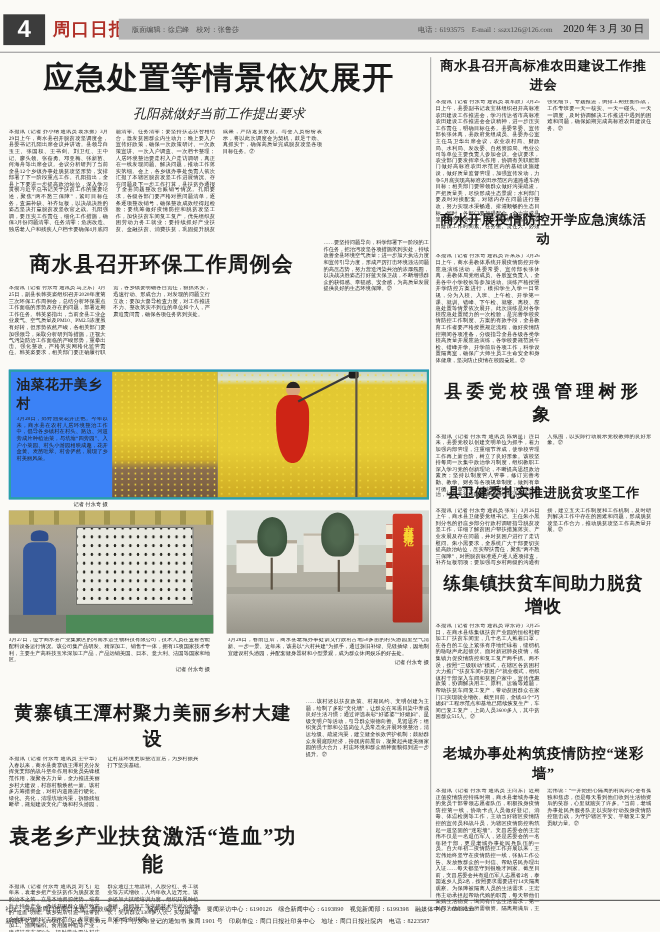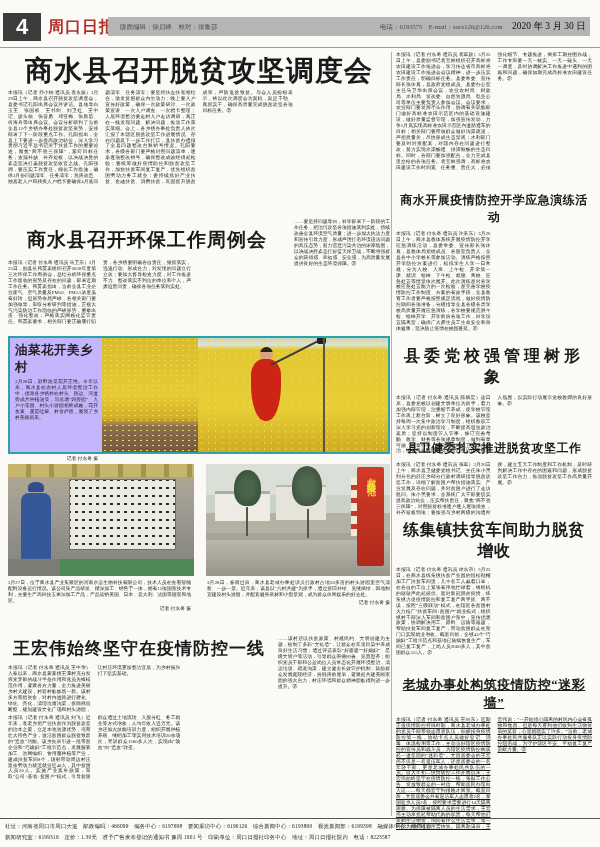--- a/index.html
+++ b/index.html
@@ -30,21 +30,21 @@
   .main-article h1{margin:0;font-size:28px;font-weight:bold;text-align:center;letter-spacing:1px;}
   .main-article .sub{margin:5px 0 6px;font-size:12px;font-style:italic;text-align:center;color:#222;}
   .main-article .body{height:98px;}
   .weekly{position:absolute;left:8px;top:216px;width:382px;height:116px;display:flex;gap:8px;justify-content:flex-end;}
   .wk-main{width:278px;}
   .wk-main h2{margin:0;padding:11px 0 7px;font-size:19px;font-weight:bold;text-align:center;letter-spacing:1px;}
   .wk-body{height:70px;}
   .wk-side{width:96px;height:112px;padding-top:3px;}
   
   .feature{position:absolute;left:8px;top:336px;width:378px;height:114px;border:2px solid #2ba2a5;
-           background:#c4b5fd;display:flex;}
+           background:#3b82f6;display:flex;}
   .ft-text{width:92px;padding:4px 4px 2px 5px;box-sizing:border-box;}
   .ft-text h3{margin:0 0 3px;font-size:12.5px;font-weight:bold;letter-spacing:0.5px;color:#222;}
   .ft-cap{height:74px;}
   .ft-by{font-size:4.8px;text-align:right;margin-top:2px;}
   .photo1{width:96px;position:relative;
       background-image:radial-gradient(circle,#f2da3e 0 0.8px,transparent 1px),
       linear-gradient(180deg,#d8bc2e 0,#e6ca35 50%,#d2b02a 70%,#8a6d4e 78%,#75593f 100%);
       background-size:6px 5px,100% 100%;}
   .photo2{flex:1;position:relative;overflow:hidden;
       background-image:radial-gradient(circle,#f0d63c 0 0.8px,transparent 1px),
@@ -105,21 +105,21 @@
   .bs-side{width:112px;height:178px;padding-top:2px;}
   
   .rart{position:absolute;left:396px;width:196px;}
   .rart h3{margin:0;font-size:12px;font-weight:bold;text-align:center;letter-spacing:0.5px;padding-bottom:5px;}
   .r1{top:52px;}  .r1 .rb{height:120px;}
   .r2{top:192px;} .r2 .rb{height:122px;}
   .r3{top:346px;} .r3 h3{font-size:16px;letter-spacing:4px;padding-bottom:7px;}
   .r3 .rb{height:66px;}
   .r4{top:440px;} .r4 h3{font-size:12px;} .r4 .rb{height:56px;}
   .r5{top:520px;} .r5 h3{font-size:16px;} .r5 .rb{height:128px;}
-  .r6{top:676px;text-decoration:underline;} .r6 h3{font-size:13px;} .r6 .rb{height:118px;}
+  .r6{top:676px;} .r6 h3{font-size:13px;} .r6 .rb{height:118px;}
   
   .footer-rule{position:absolute;left:0;top:818px;width:600px;border-top:1px solid #555;}
   .footline{position:absolute;left:5px;width:590px;font-size:5.4px;color:#222;letter-spacing:0.2px;}
   .fl1{top:823px;} .fl2{top:834px;}
 </style>
 </head>
 <body>
 
 <div class="page">
 
@@ -127,21 +127,22 @@
   <div class="logo">周口日报</div>
   <div class="graybar">
     <span class="edline">版面编辑：徐启峰　校对：张鲁莎</span>
     <span class="contact">电话：6193575　E-mail：sszx126@126.com</span>
     <span class="hdate">2020 年 3 月 30 日</span>
   </div>
   <div class="header-rule"></div>
   <div class="vdivider"></div>
 
   <div class="main-article">
-    <h1>商水县召开脱贫攻坚调度会</h1>
+    <h1>应急处置等情景依次展开</h1>
+    <div class="sub">孔阳就做好当前工作提出要求</div>
     <div class="body tiny cols4">本报讯（记者 乔小纳 通讯员 袁永振）3月29日上午，商水县召开脱贫攻坚调度会，县委书记孔阳出席会议并讲话。县领导白玉王、张国权、王书剑、刘卫红、王中记、廖头领、张奋勇、邓亚梅、张新苗、何海舟等出席会议。会议分析研判了当前全县12个乡镇办事处脱贫攻坚形势，安排部署了下一阶段重点工作。孔阳指出，全县上下要进一步提高政治站位，深入学习贯彻习近平总书记关于扶贫工作的重要论述，聚焦“两不愁三保障”，紧盯目标任务，查漏补缺、补齐短板，以决战决胜的姿态坚决打赢脱贫攻坚收官之战。孔阳强调，要压实工作责任，细化工作措施，确保3月份问题清零、任务清零；危房改造、独居老人户和残疾人户档卡要确保4月底问题清零、任务清零；要坚持扶志扶智相结合，激发贫困群众内生动力；晚上要入户宣传好政策，确保一次政策研讨、一次政策宣讲、一次入户调查、一次档卡整理；人居环境整治要走村入户走访调研，真正在一线发现问题、解决问题，推动工作落实落细。会上，各乡镇办事处负责人依次汇报了本辖区脱贫攻坚工作进展情况、存在问题及下一步工作打算，县扶贫办通报了全县问题整改台账销号情况。孔阳要求，各级各部门要严格对照问题清单，逐条逐项整改销号，确保整改成效经得起检验；要统筹做好疫情防控和脱贫攻坚工作，加快扶贫车间复工复产，优先组织贫困劳动力务工就业；要持续抓好产业扶贫、金融扶贫、消费扶贫，巩固提升脱贫成果，严防返贫致贫。与会人员纷纷表示，将以此次调度会为契机，鼓足干劲、真抓实干，确保高质量完成脱贫攻坚各项目标任务。②</div>
   </div>
 
   <div class="weekly">
     <div class="wk-main">
       <h2>商水县召开环保工作周例会</h2>
       <div class="wk-body tiny cols3">本报讯（记者 付永奇 通讯员 马卫东）3月25日，副县长韩英姿组织召开2020年度第三次环保工作周例会，总结分析环保重点工作面临的形势及存在的问题，部署近期工作任务。韩英姿指出，当前全县工业企业废气、空气质量及PM10、PM2.5浓度虽有好转，但形势依然严峻，各相关部门要加强领导，采取分析研判等措施，正视大气污染防治工作面临的严峻形势，重拳出击、强化整改，严格落实网格化监管责任。韩英姿要求，相关部门要正确履行职责，各乡镇要明确各自责任，狠抓落实，迅速行动、形成合力，对发现的问题立行立改；要加大督导检查力度，对工作推进不力、整改落实不到位的单位和个人，严肃追责问责，确保各项任务落到实处。</div>
     </div>
     <div class="wk-side tiny">……要坚持问题导向，科学部署下一阶段的工作任务，把治污攻坚各项措施落到实处，持续改善全县环境空气质量；进一步加大执法力度和宣传引导力度，形成严厉打击环境违法问题的高压态势，努力营造污染共治的浓厚氛围，以决战决胜姿态打好蓝天保卫战，不断增强群众的获得感、幸福感、安全感，为高质量发展提供良好的生态环境保障。②</div>
   </div>
@@ -195,28 +196,30 @@
       <div class="ft-by">记者 付永奇 摄</div>
     </div>
     <div class="cap">
       <div class="tiny">3月28日，春雨过后，商水县老城办事处训义行政村占地50多亩的村头游园里空气清新、一步一景。近年来，该县以“六村共建”为抓手，通过拆旧补绿、见缝插绿，因地制宜建设村头游园，并配套健身器材和小型景观，成为群众休闲娱乐的好去处。</div>
       <div class="ft-by">记者 付永奇 摄</div>
     </div>
   </div>
 
   <div class="bottom-sec">
     <div class="bs-main">
-      <h2>王宏伟始终坚守在疫情防控一线</h2>
+      <h2>黄寨镇王潭村聚力美丽乡村大建设</h2>
       <div class="hz-body tiny cols3">本报讯（记者 付永奇 通讯员 王中华）入春以来，商水县黄寨镇王潭村充分发挥党支部的战斗堡垒作用和党员先锋模范作用，凝聚各方力量，全力推进美丽乡村大建设，村容村貌焕然一新。该村多方筹措资金，对村内道路进行硬化、绿化、亮化，清理坑塘沟渠，拆除残垣断壁，规划建设文化广场和村头游园，让村庄环境更加整洁宜居，为乡村振兴打下坚实基础。</div>
+      <h2 class="yl-title">袁老乡产业扶贫激活“造血”功能</h2>
       <div class="yl-body tiny cols3">本报讯（记者 付永奇 通讯员 刘飞）近年来，袁老乡把产业扶贫作为脱贫攻坚的治本之策，立足本地资源优势，培育壮大特色产业，激活贫困群众脱贫致富的“造血”功能。该乡先后引进一批带贫企业和“巧媳妇”工程示范点，发展服装加工、渔网编织、食用菌种植等产业，建成扶贫车间8个，辐射带动周边村庄富余劳动力就近就业近40人，其中贫困人员20人。实施产业奖补政策，采取“公司+基地+贫困户”模式，引导贫困群众通过土地流转、入股分红、务工就业等方式增收，人均年收入近万元。该乡还加大技能培训力度，组织开展种植养殖、缝纫加工等实用技术培训20余场次，受训群众1300多人次，实现由“输血”向“造血”转变。</div>
     </div>
     <div class="bs-side tiny">……该村还以扶贫政策、村规民约、文明创建为主题，绘制了多彩“文化墙”，让群众在耳濡目染中养成良好生活习惯；通过评选表彰“好婆婆”“好媳妇”、星级文明户等活动，引导群众崇德向善、见贤思齐；组织党员干部和公益岗位人员常态化开展环境整治，清运垃圾、疏浚沟渠，建立健全长效管护机制；鼓励群众发展庭院经济，扮靓房前屋后，凝聚起共建美丽家园的强大合力，村庄环境和群众精神面貌得到进一步提升。②</div>
   </div>
 
   <div class="rart r1">
+    <h3>商水县召开高标准农田建设工作推进会</h3>
     <div class="rb tiny cols2">本报讯（记者 付永奇 通讯员 袁军政）3月25日上午，县委副书记袁宝林组织召开高标准农田建设工作推进会，学习传达省市高标准农田建设工作推进会会议精神，进一步压实工作责任，明确目标任务。县委常委、宣传部长张休真，县政府党组成员、县委办公室主任马卫华出席会议，农业农村局、财政局、水利局、发改委、自然资源局、电业公司等单位主要负责人参加会议。会议要求，农业部门要发挥牵头作用，协调有关职能部门做好高标准农田示范区内的基础设施建设，做好质量监督管理，加强宣传发动，力争5月底实现高标准农田示范区内道路通车的目标；相关部门要带领群众做好沟渠疏浚，严把质量关，尽快形成生态景观；水利部门要及时对接配套，对辖内存在问题进行整改，努力实现水渠畅通、排灌顺畅的生态目标。同时，各部门要加强配合，全力完成县里交给的各项任务。袁宝林强调，高标准农田建设工作时间紧、任务重、责任大，必须强化细节、专题推进，倒排工期挂图作战，工作专班要一天一核实、一天一碰头、一天一调度，及时协调解决工作推进中遇到的困难和问题，确保如期完成高标准农田建设任务。②</div>
   </div>
   <div class="rart r3">
     <h3>县委党校强管理树形象</h3>
     <div class="rb tiny cols2">本报讯（记者 付永奇 通讯员 陈炳星）连日来，县委党校以创建文明单位为抓手，着力加强内部管理，注重细节养成，使学校管理工作再上新台阶，树立了良好形象。该校坚持每周一次集中政治学习制度，组织教职工深入学习党的创新理论，不断提高思想政治素质；坚持以制度管人管事，修订完善考勤、教学、财务等各项规章制度，做到有章可循、照章办事；扎实开展环境卫生综合整治，绿化美化校园环境，营造整洁优美的育人氛围，以实际行动展示党校教师的良好形象。②</div>
   </div>
   <div class="rart r2">
     <h3>商水开展疫情防控开学应急演练活动</h3>
     <div class="rb tiny cols2">本报讯（记者 付永奇 通讯员 许来东）3月26日上午，商水县教体系统开展疫情防控开学应急演练活动，县委常委、宣传部长张休真，县教体局党组成员、各股室负责人，全县各中小学校长等参加活动。演练严格按照开学防控方案进行，模拟学生入学一日常规，分为入校、入班、上午检、开学第一课、就训、错峰、下午检、就寝、离校、应急处置等情景依次展开。此次演练是对各学校应急处置能力的一次检验，是完善学校疫情防控工作制度、方案的有效手段，全县教育工作者要严格按照规定流程，做好疫情防控期间各项准备，分级指导全县各级各类学校高质量开展应急演练，各学校要规范晨午检、错峰开学、开学前后各项工作，科学设置隔离室，确保广大师生员工生命安全和身体健康，坚决防止疫情在校园蔓延。②</div>
   </div>

